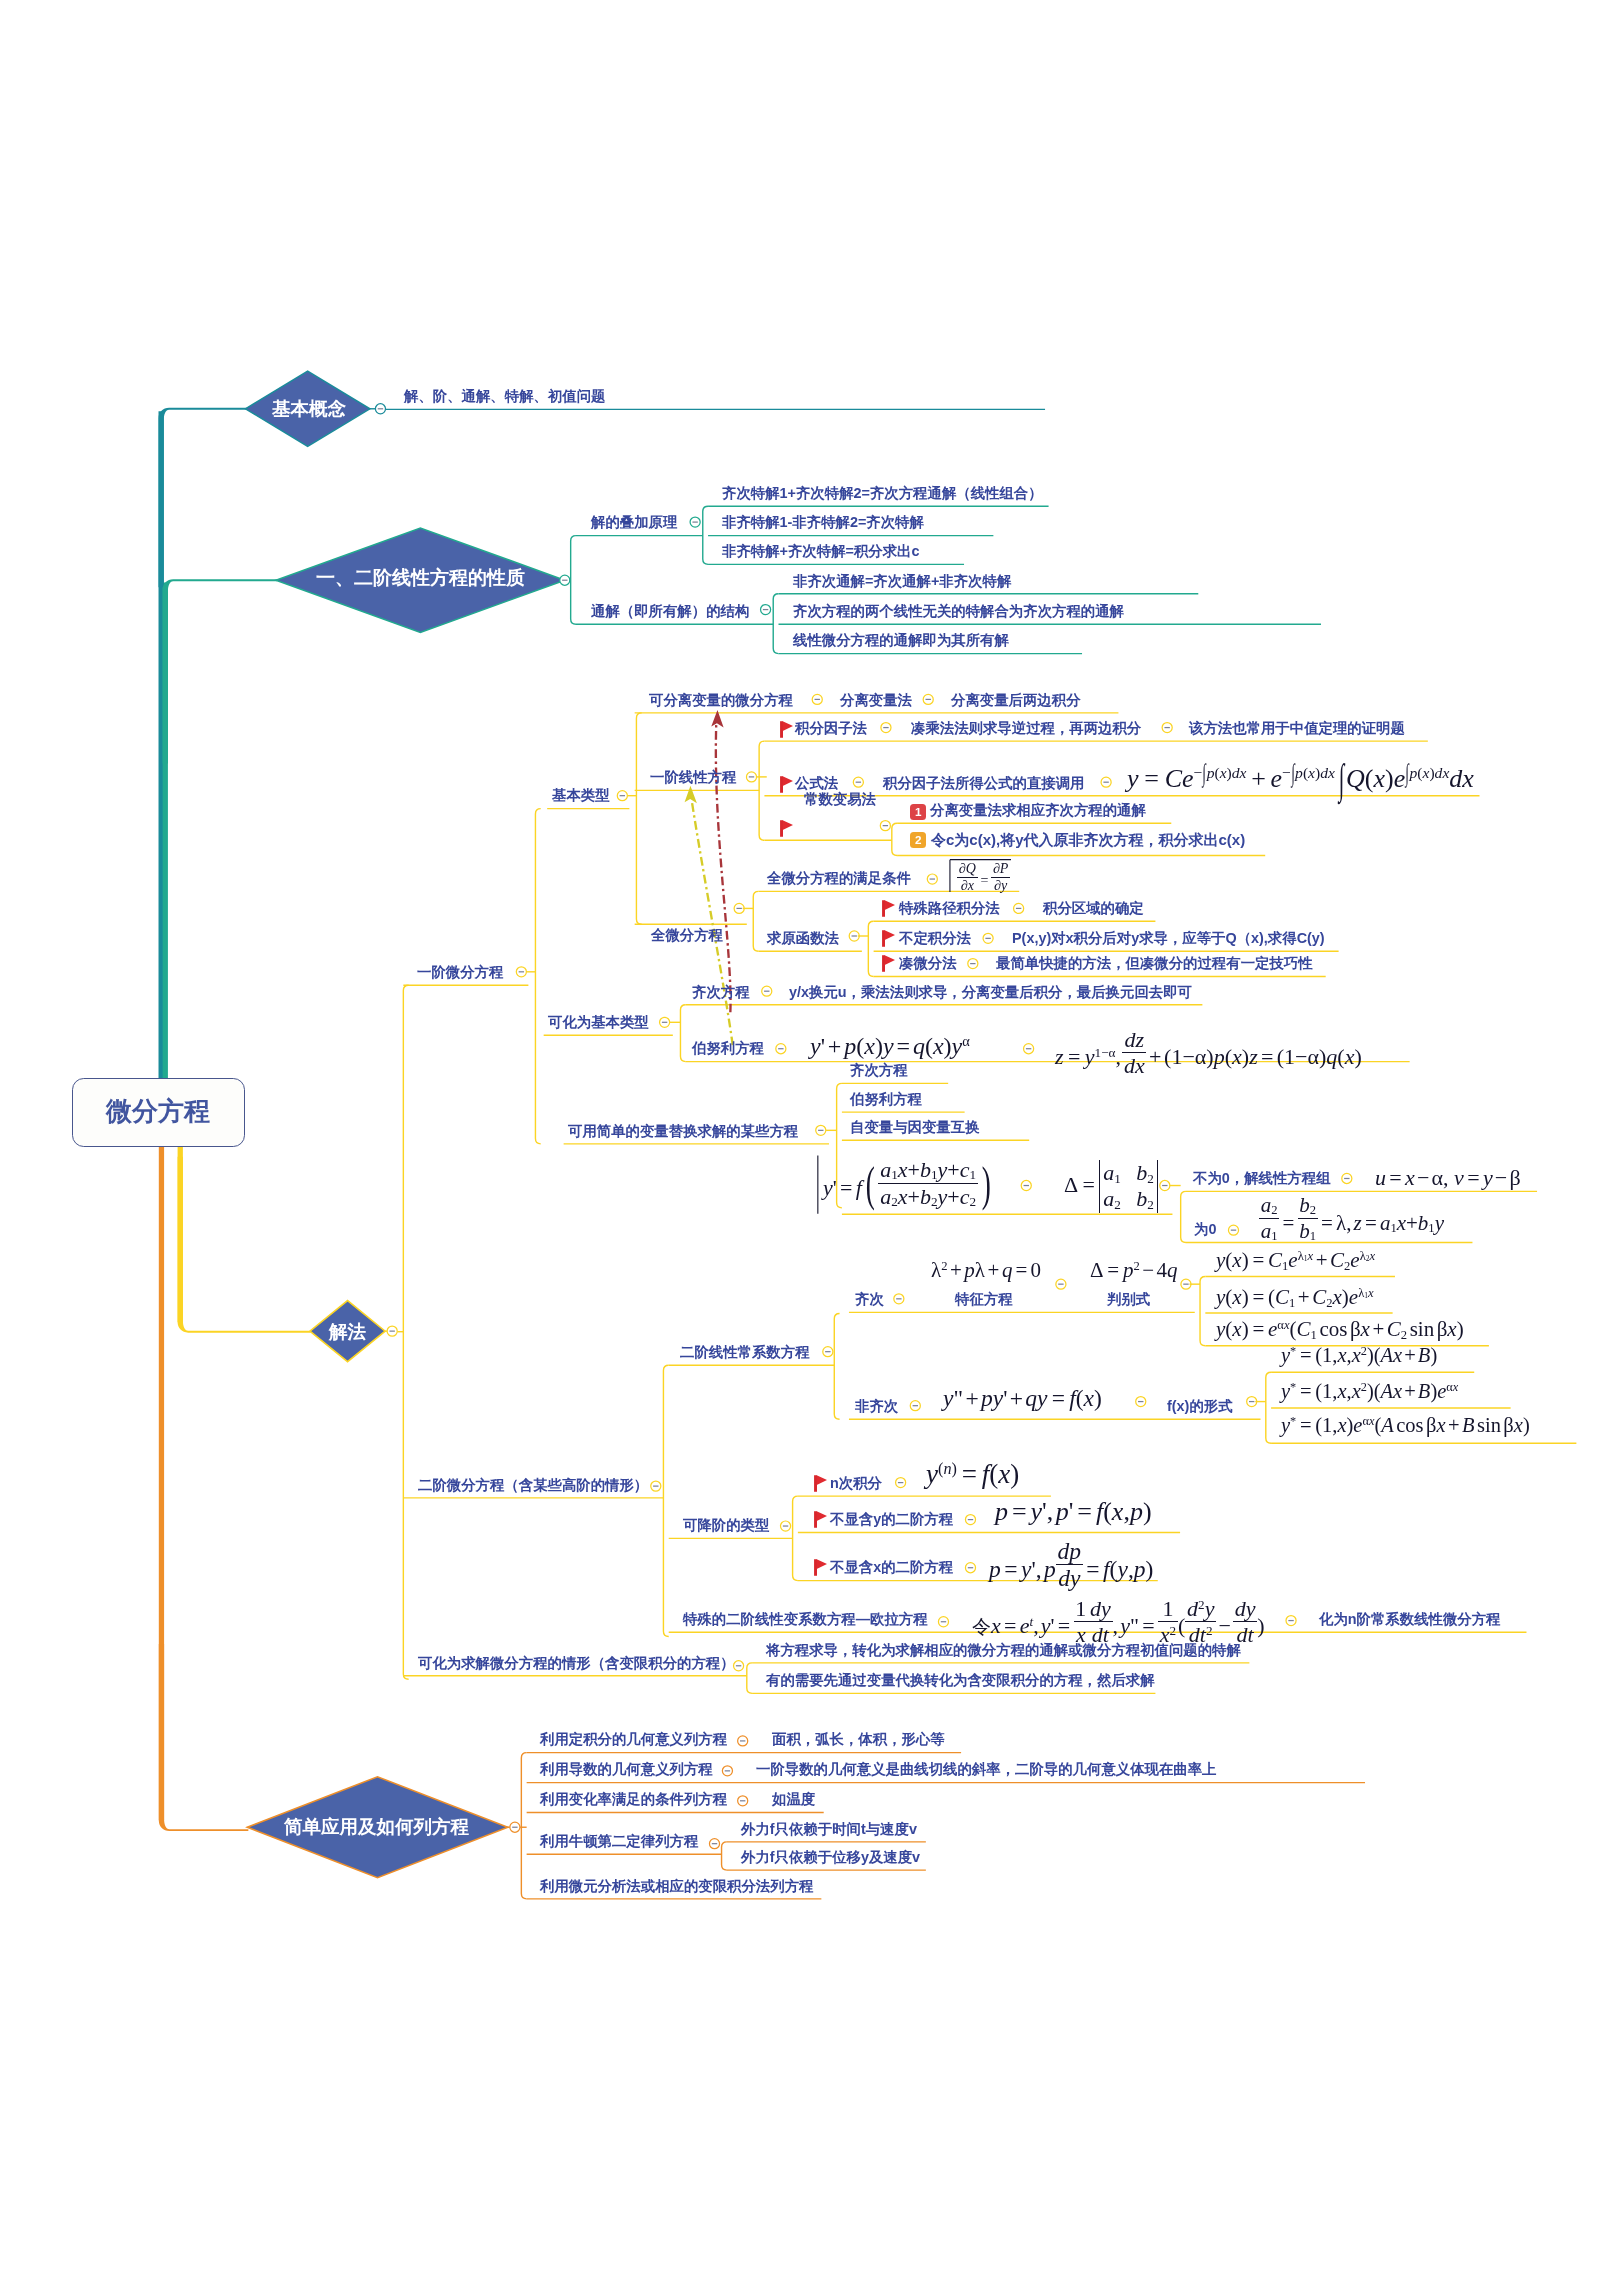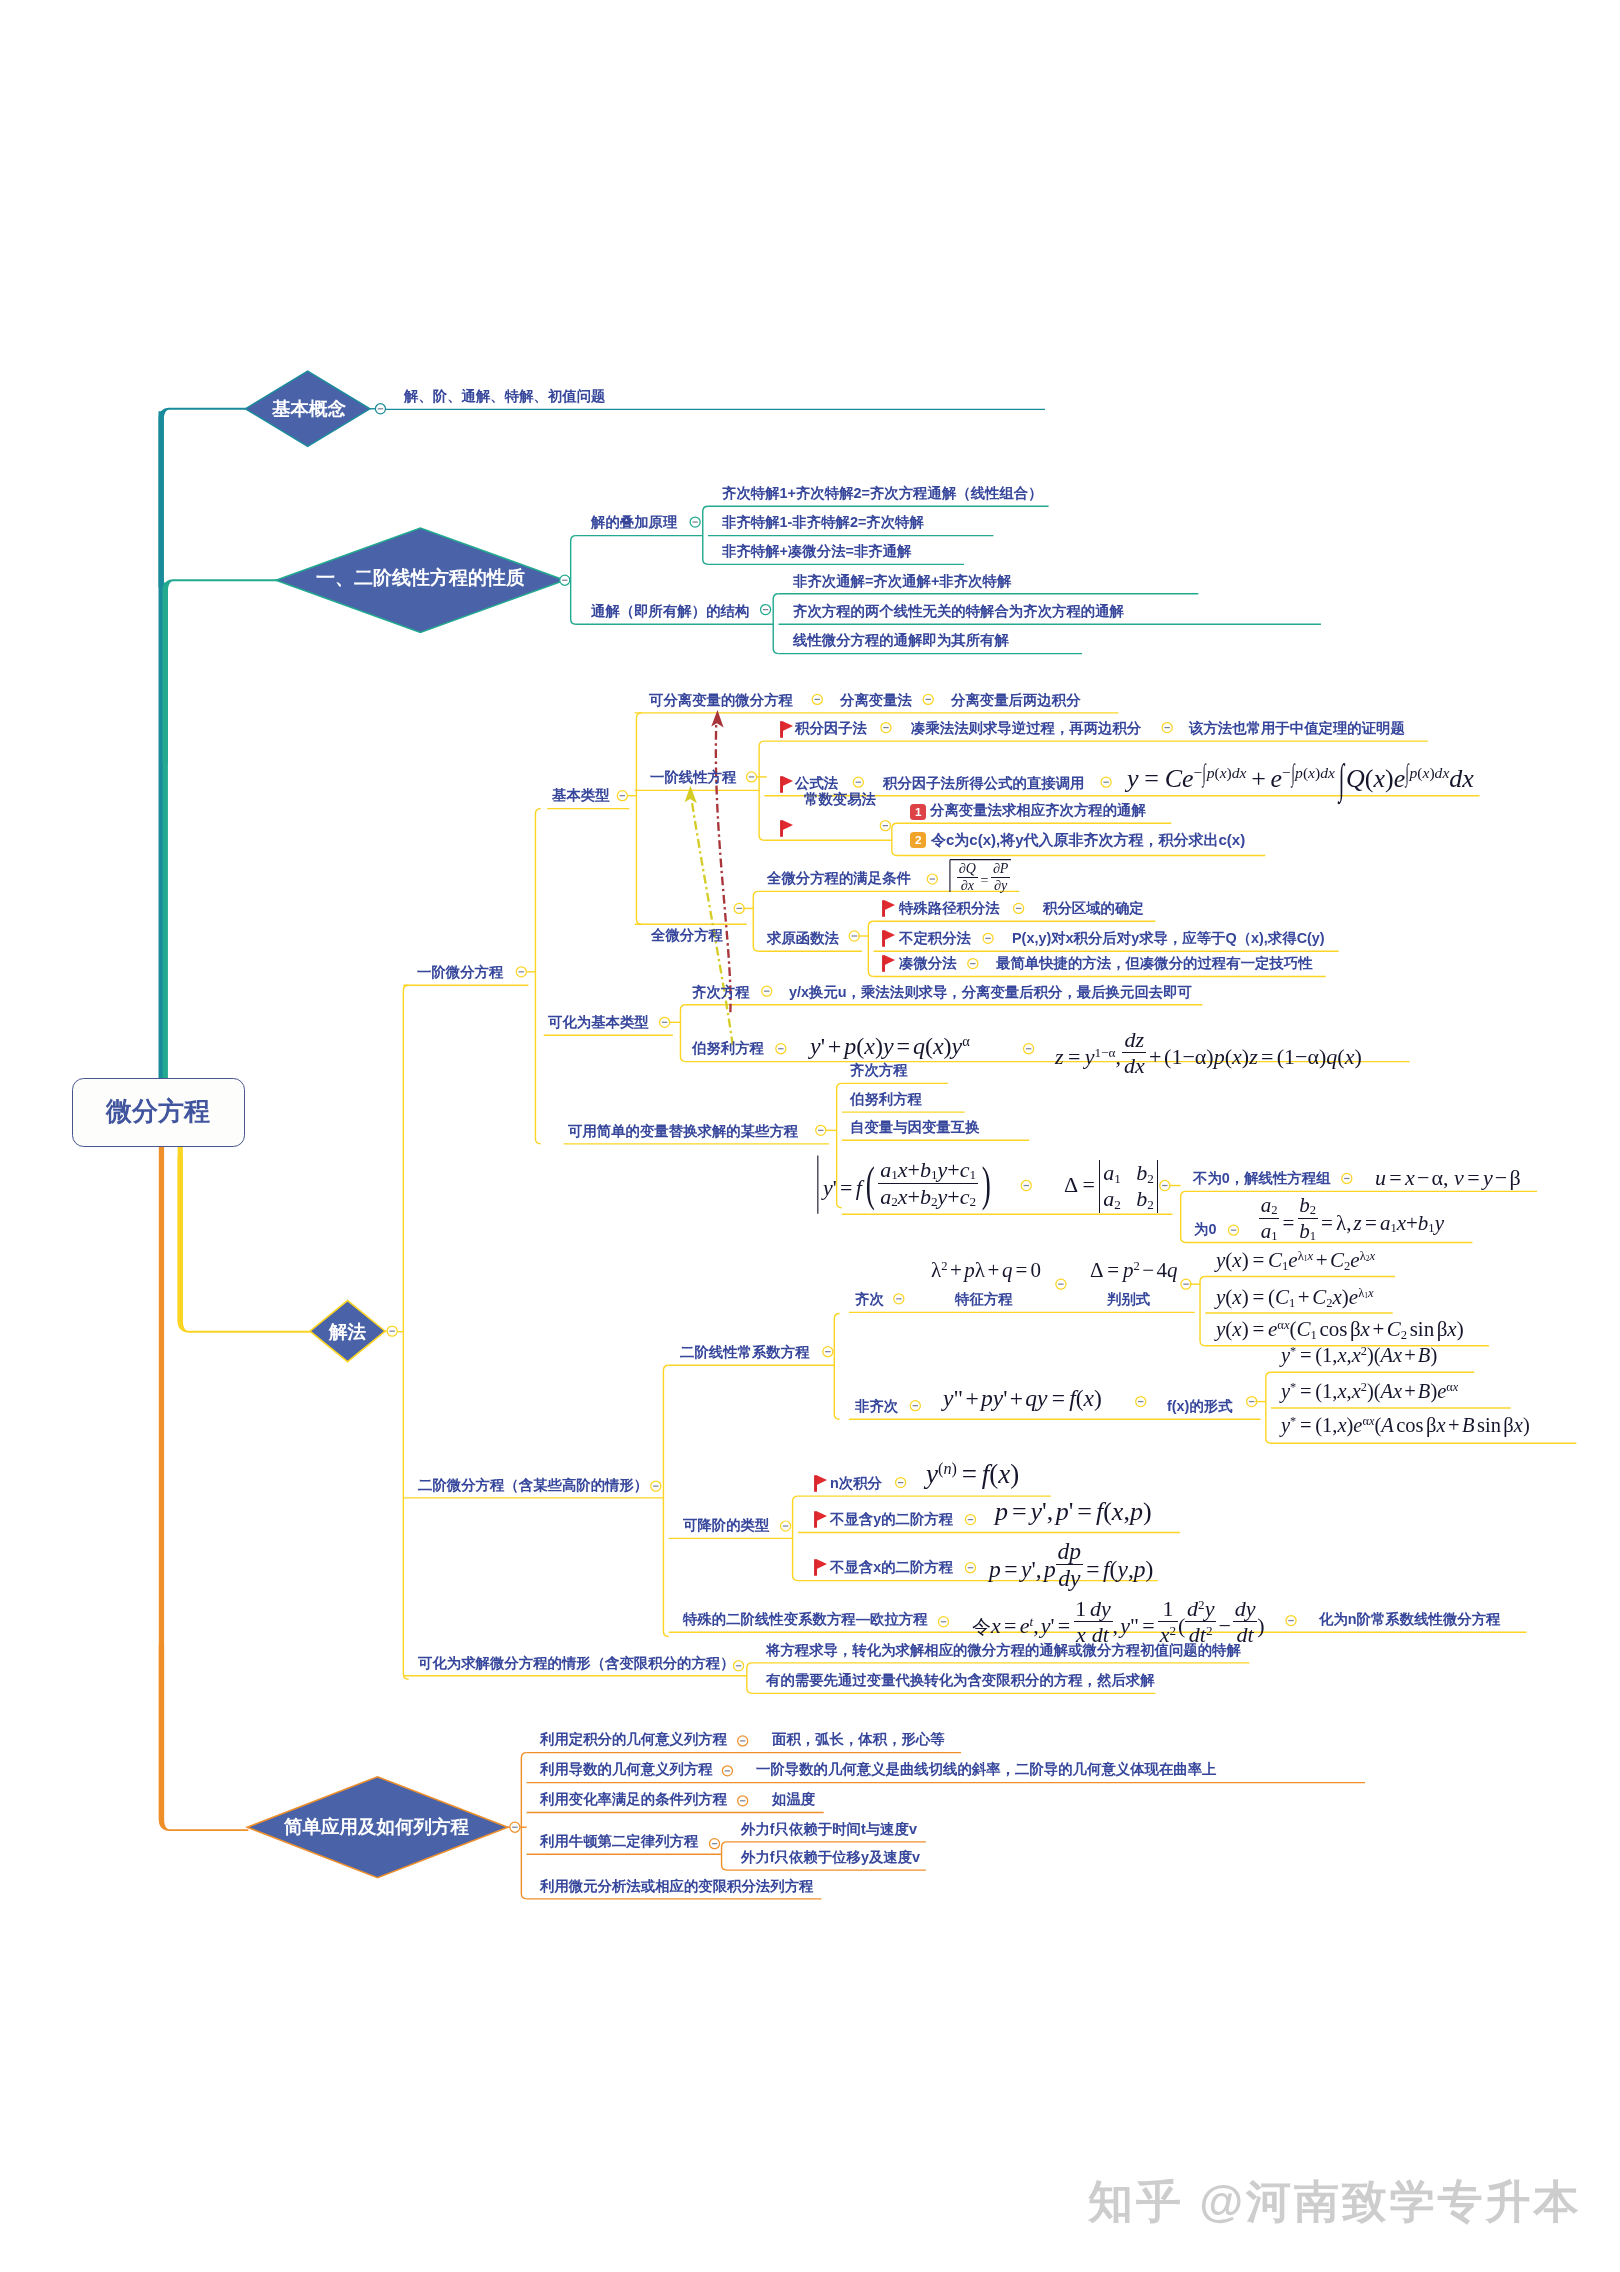--- a/index.html
+++ b/index.html
@@ -243,21 +243,21 @@
 <div class="rootbox" style="left:72px;top:1078px;width:171px;height:67px;"></div>
 <div class="roottxt" style="left:106px;top:1098px;font-size:26px;letter-spacing:0px;">微分方程</div>
 <div class="dtxt" style="left:272px;top:400px;font-size:18.5px;letter-spacing:0px;">基本概念</div>
 <div class="dtxt" style="left:316px;top:568px;font-size:19px;letter-spacing:0px;">一、二阶线性方程的性质</div>
 <div class="dtxt" style="left:329px;top:1323px;font-size:18.5px;letter-spacing:0px;">解法</div>
 <div class="dtxt" style="left:284px;top:1818px;font-size:18.5px;letter-spacing:0px;">简单应用及如何列方程</div>
 <div class="nd" style="left:404px;top:389px;font-size:14.4px;color:#36469b;font-weight:700;letter-spacing:0px;">解、阶、通解、特解、初值问题</div>
 <div class="nd" style="left:591px;top:515px;font-size:14.4px;color:#36469b;font-weight:700;letter-spacing:0px;">解的叠加原理</div>
 <div class="nd" style="left:722px;top:486px;font-size:14.4px;color:#36469b;font-weight:700;letter-spacing:0px;">齐次特解1+齐次特解2=齐次方程通解（线性组合）</div>
 <div class="nd" style="left:722px;top:515px;font-size:14.4px;color:#36469b;font-weight:700;letter-spacing:0px;">非齐特解1-非齐特解2=齐次特解</div>
-<div class="nd" style="left:722px;top:544px;font-size:14.4px;color:#36469b;font-weight:700;letter-spacing:0px;">非齐特解+凑微分法=非齐通解</div>
+<div class="nd" style="left:722px;top:544px;font-size:14.4px;color:#36469b;font-weight:700;letter-spacing:0px;">非齐特解+齐次特解=积分求出c</div>
 <div class="nd" style="left:591px;top:604px;font-size:14.4px;color:#36469b;font-weight:700;letter-spacing:0px;">通解（即所有解）的结构</div>
 <div class="nd" style="left:793px;top:574px;font-size:14.4px;color:#36469b;font-weight:700;letter-spacing:0px;">非齐次通解=齐次通解+非齐次特解</div>
 <div class="nd" style="left:793px;top:604px;font-size:14.4px;color:#36469b;font-weight:700;letter-spacing:0px;">齐次方程的两个线性无关的特解合为齐次方程的通解</div>
 <div class="nd" style="left:793px;top:633px;font-size:14.4px;color:#36469b;font-weight:700;letter-spacing:0px;">线性微分方程的通解即为其所有解</div>
 <div class="nd" style="left:417px;top:965px;font-size:14.4px;color:#36469b;font-weight:700;letter-spacing:0px;">一阶微分方程</div>
 <div class="nd" style="left:552px;top:788px;font-size:14.4px;color:#36469b;font-weight:700;letter-spacing:0px;">基本类型</div>
 <div class="nd" style="left:649px;top:693px;font-size:14.4px;color:#36469b;font-weight:700;letter-spacing:0px;">可分离变量的微分方程</div>
 <div class="nd" style="left:840px;top:693px;font-size:14.4px;color:#36469b;font-weight:700;letter-spacing:0px;">分离变量法</div>
 <div class="nd" style="left:951px;top:693px;font-size:14.4px;color:#36469b;font-weight:700;letter-spacing:0px;">分离变量后两边积分</div>
 <div class="nd" style="left:650px;top:770px;font-size:14.4px;color:#36469b;font-weight:700;letter-spacing:0px;">一阶线性方程</div>
@@ -366,15 +366,14 @@
 <div class="nd" style="left:540px;top:1732px;font-size:14.4px;color:#36469b;font-weight:700;letter-spacing:0px;">利用定积分的几何意义列方程</div>
 <div class="nd" style="left:772px;top:1732px;font-size:14.4px;color:#36469b;font-weight:700;letter-spacing:0px;">面积，弧长，体积，形心等</div>
 <div class="nd" style="left:540px;top:1762px;font-size:14.4px;color:#36469b;font-weight:700;letter-spacing:0px;">利用导数的几何意义列方程</div>
 <div class="nd" style="left:756px;top:1762px;font-size:14.4px;color:#36469b;font-weight:700;letter-spacing:0px;">一阶导数的几何意义是曲线切线的斜率，二阶导的几何意义体现在曲率上</div>
 <div class="nd" style="left:540px;top:1792px;font-size:14.4px;color:#36469b;font-weight:700;letter-spacing:0px;">利用变化率满足的条件列方程</div>
 <div class="nd" style="left:772px;top:1792px;font-size:14.4px;color:#36469b;font-weight:700;letter-spacing:0px;">如温度</div>
 <div class="nd" style="left:540px;top:1834px;font-size:14.4px;color:#36469b;font-weight:700;letter-spacing:0px;">利用牛顿第二定律列方程</div>
 <div class="nd" style="left:741px;top:1822px;font-size:14.4px;color:#36469b;font-weight:700;letter-spacing:0px;">外力f只依赖于时间t与速度v</div>
 <div class="nd" style="left:741px;top:1850px;font-size:14.4px;color:#36469b;font-weight:700;letter-spacing:0px;">外力f只依赖于位移y及速度v</div>
 <div class="nd" style="left:540px;top:1879px;font-size:14.4px;color:#36469b;font-weight:700;letter-spacing:0px;">利用微元分析法或相应的变限积分法列方程</div>
-<div class="wm" style="left:1088px;top:2179px;font-size:45px;letter-spacing:2.9px;">知乎 @河南致学专升本</div>
 </div>
 
 
 </body></html>

